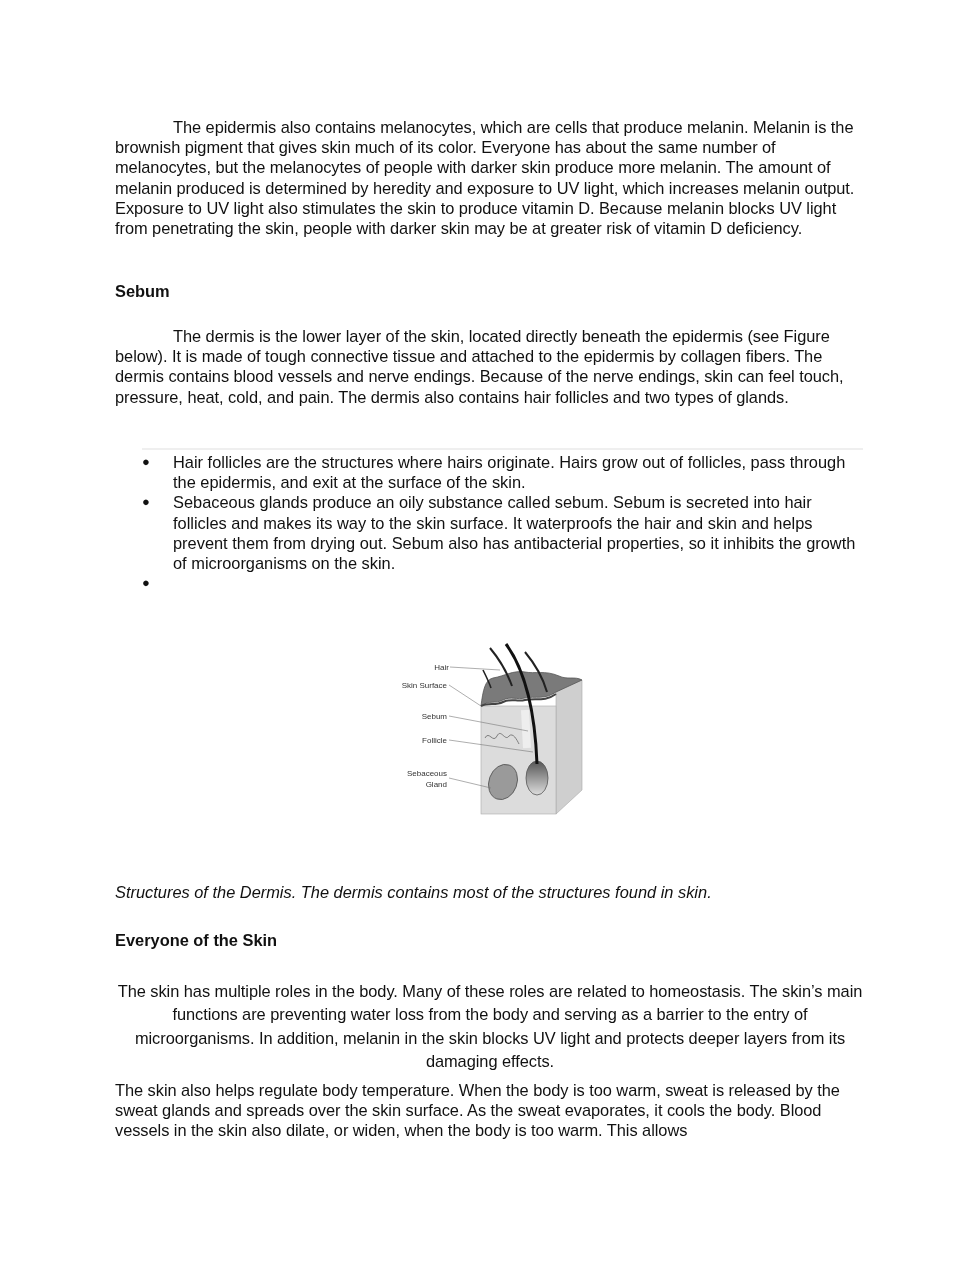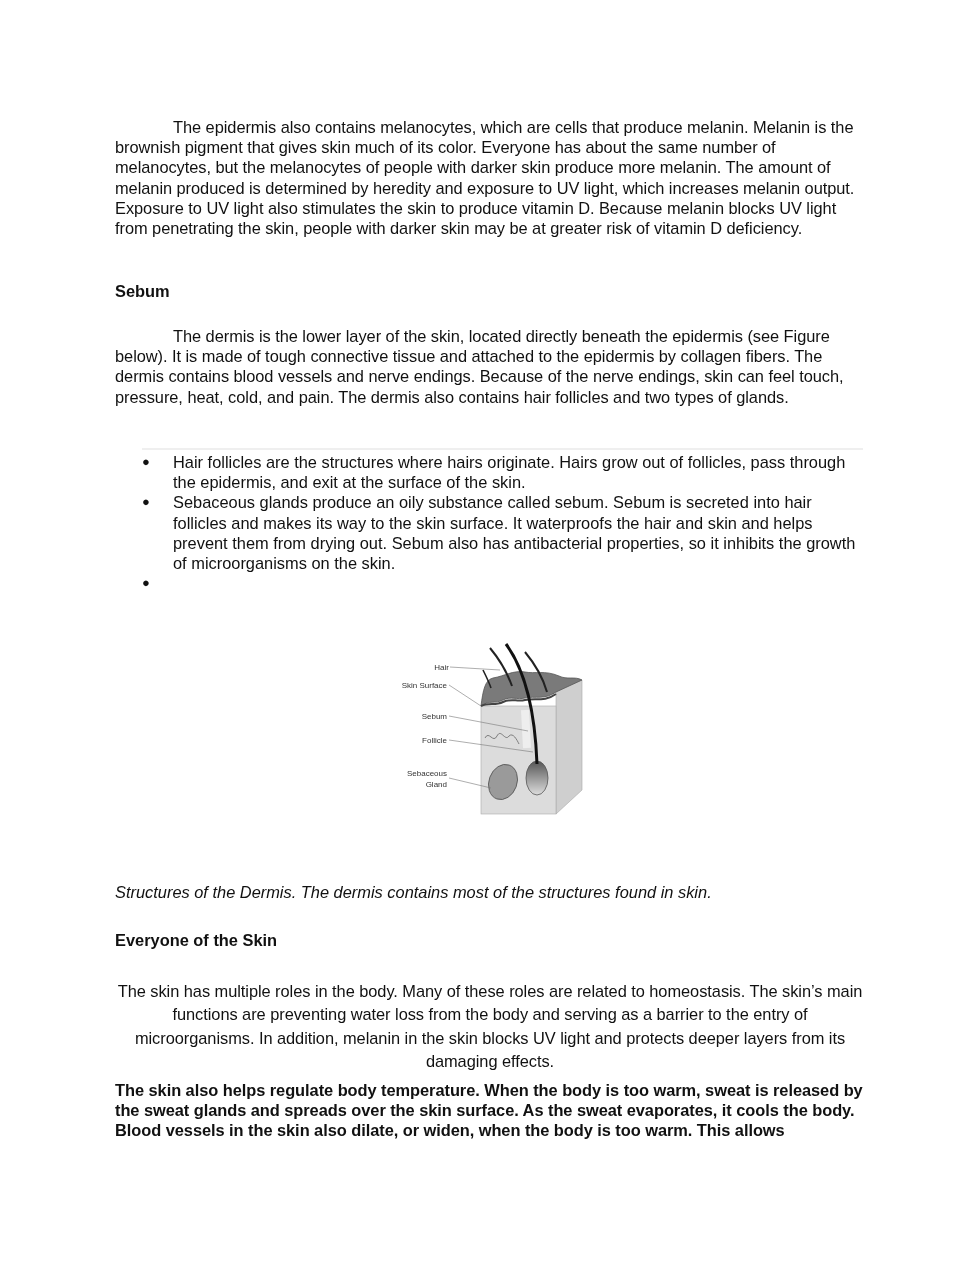--- a/index.html
+++ b/index.html
@@ -86,15 +86,15 @@
       <text x="62" y="147" font-size="8" text-anchor="end" fill="#333" font-family="Liberation Sans, sans-serif">Gland</text>
     </svg>
   </div>
 
   <p class="caption">Structures of the Dermis. The dermis contains most of the structures found in skin.</p>
 
   <h3 class="h" style="top:931px;">Everyone of the Skin</h3>
 
   <p class="p p2" style="top:980px;text-align:center;">The skin has multiple roles in the body. Many of these roles are related to homeostasis. The skin’s main functions are preventing water loss from the body and serving as a barrier to the entry of microorganisms. In addition, melanin in the skin blocks UV light and protects deeper layers from its damaging effects.</p>
 
-  <p class="p" style="top:1080px;font-weight:bold;">The skin also helps regulate body temperature. When the body is too warm, sweat is released by the sweat glands and spreads over the skin surface. As the sweat evaporates, it cools the body. Blood vessels in the skin also dilate, or widen, when the body is too warm. This allows</p>
+  <p class="p" style="top:1080px;">The skin also helps regulate body temperature. When the body is too warm, sweat is released by the sweat glands and spreads over the skin surface. As the sweat evaporates, it cools the body. Blood vessels in the skin also dilate, or widen, when the body is too warm. This allows</p>
 
 </div>
 
 </body></html>

